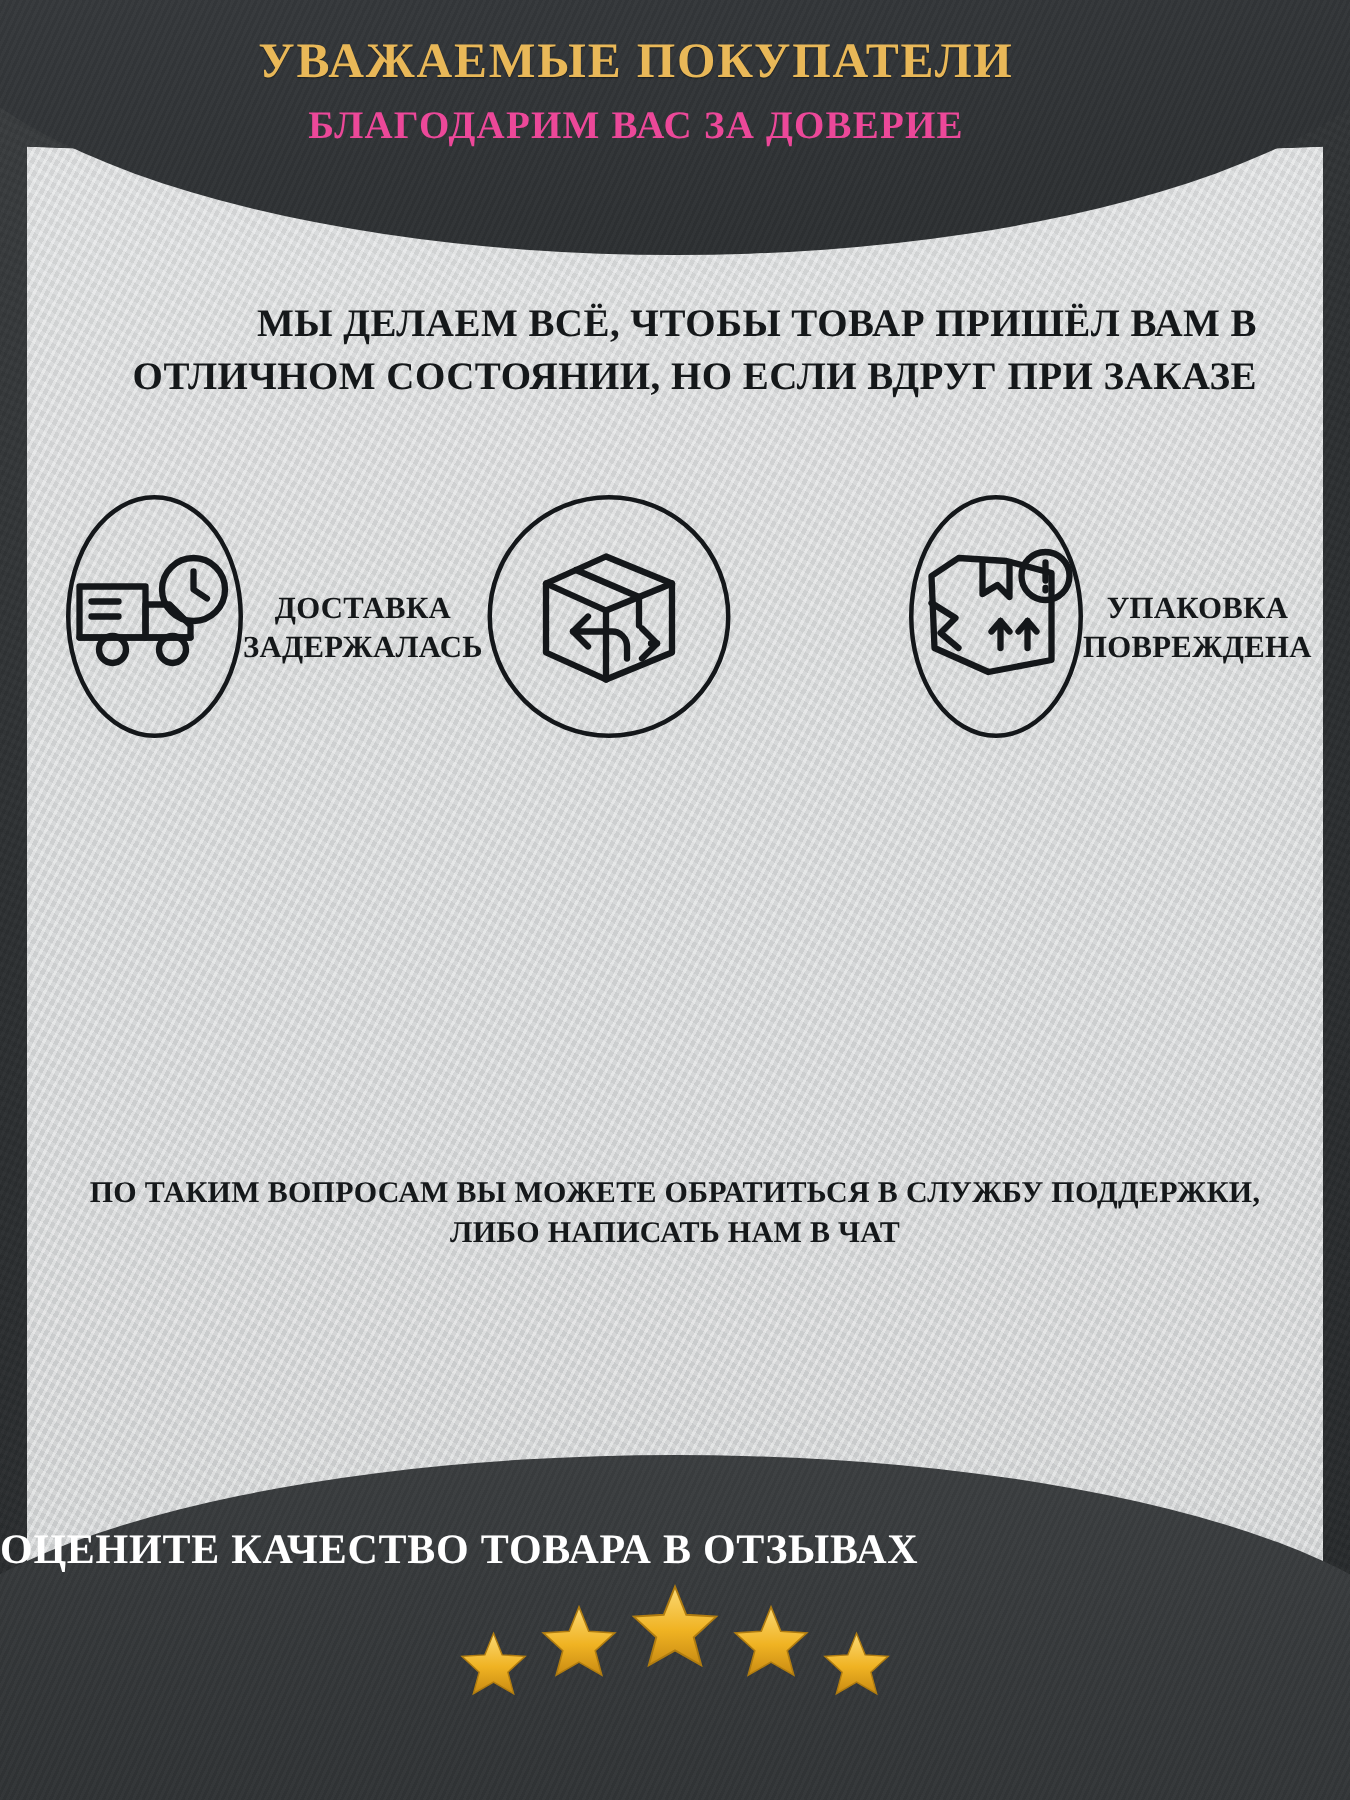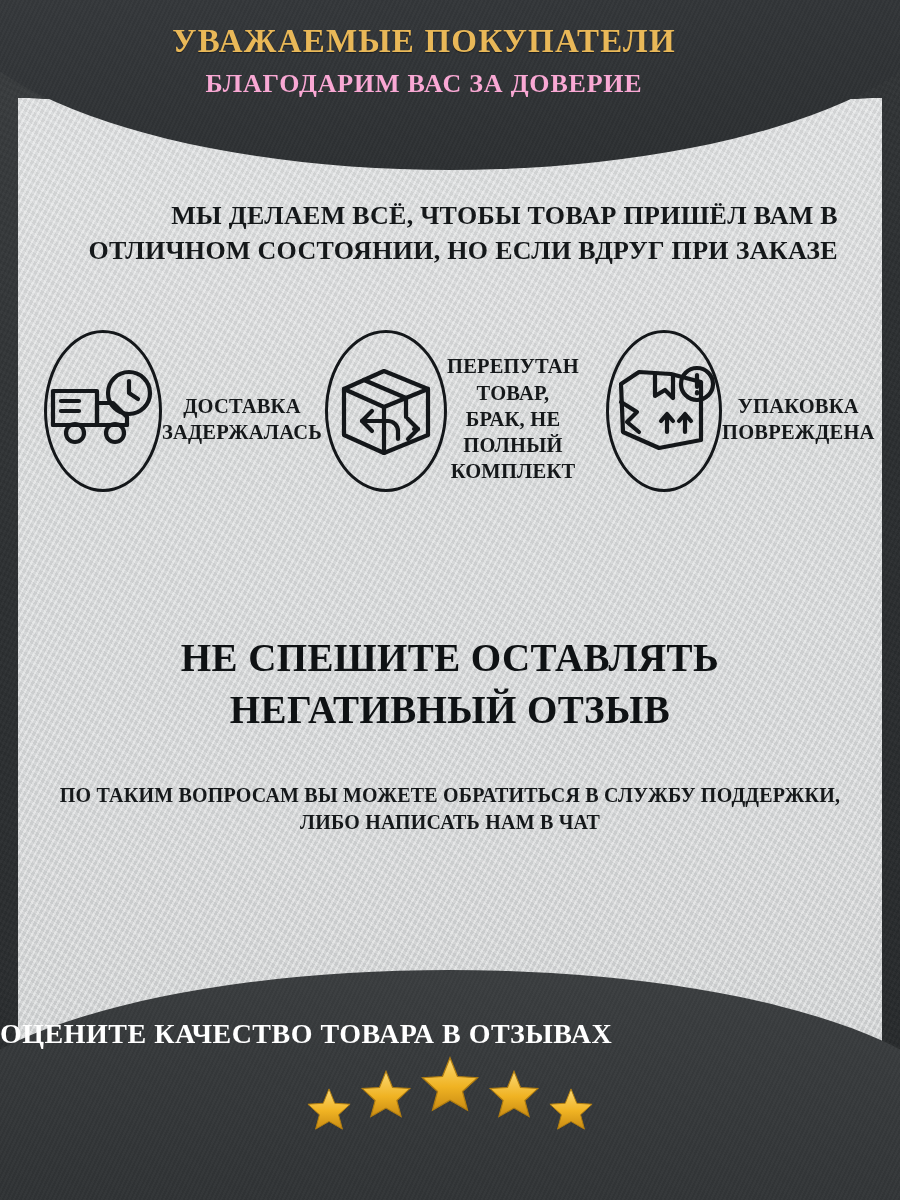--- a/index.html
+++ b/index.html
@@ -104,21 +104,21 @@
     color: #e9b858;
     line-height: 1.16;
     text-shadow: 0 1px 1px rgba(0,0,0,0.45);
   }
 
   .header-sub {
     margin-top: 8px;
     font-size: 26px;
     font-weight: bold;
     letter-spacing: 0.8px;
-    color: #f9a8d4;
+    color: #ec4899;
     line-height: 1.22;
   }
 
   
   .intro {
     position: absolute;
     top: 198px;
     left: 62px;
     width: 776px;
     text-align: right;
@@ -289,21 +289,20 @@
           <path d="M16 28 L56 46 L100 28"></path>
           <path d="M56 46 L56 92"></path>
           <path d="M36 19 L78 37 L78 56"></path>
 
           <path d="M44 50 l-10 10 10 10"></path>
           <path d="M34 60 h26 a10 10 0 0 1 10 10 v8"></path>
           <path d="M80 78 l10 -10 -10 -10"></path>
           <path d="M90 68 h-4"></path>
         </svg>
       </div>
-      <div class="icon-caption">ПЕРЕПУТАН ТОВАР, БРАК, НЕ ПОЛНЫЙ КОМПЛЕКТ</div>
     </div>
 
     <div class="icon-col">
       <div class="icon-circle">
         <svg width="110" height="98" viewBox="0 0 110 98" fill="none" stroke="#14171a" stroke-width="4.2" stroke-linecap="round" stroke-linejoin="round">
 
           <path d="M12 22 L30 10 L62 12 L92 20 L92 78 L50 86 L14 70 Z"></path>
           <path d="M46 12 L46 34 L56 28 L64 36 L64 13"></path>
           <path d="M12 40 L28 50 L18 60 L30 70"></path>
 
@@ -313,21 +312,20 @@
           <circle cx="88" cy="22" r="16"></circle>
           <path d="M88 13 v12"></path>
           <path d="M88 30 v1.5"></path>
         </svg>
       </div>
       <div class="icon-caption">УПАКОВКА ПОВРЕЖДЕНА</div>
     </div>
 
   </div>
 
-  <div class="headline">НЕ СПЕШИТЕ ОСТАВЛЯТЬ НЕГАТИВНЫЙ ОТЗЫВ</div>
 
   <div class="support">ПО ТАКИМ ВОПРОСАМ ВЫ МОЖЕТЕ ОБРАТИТЬСЯ В СЛУЖБУ ПОДДЕРЖКИ, ЛИБО НАПИСАТЬ НАМ В ЧАТ</div>
 
   <div class="footer">
     <div class="footer-title">ОЦЕНИТЕ КАЧЕСТВО ТОВАРА В ОТЗЫВАХ</div>
     <div class="stars">
       <svg class="star s1" width="46" height="46" viewBox="0 0 48 48">
         <defs>
           <linearGradient id="g1" x1="0" y1="0" x2="0" y2="1">
             <stop offset="0%" stop-color="#fbd974"></stop>

